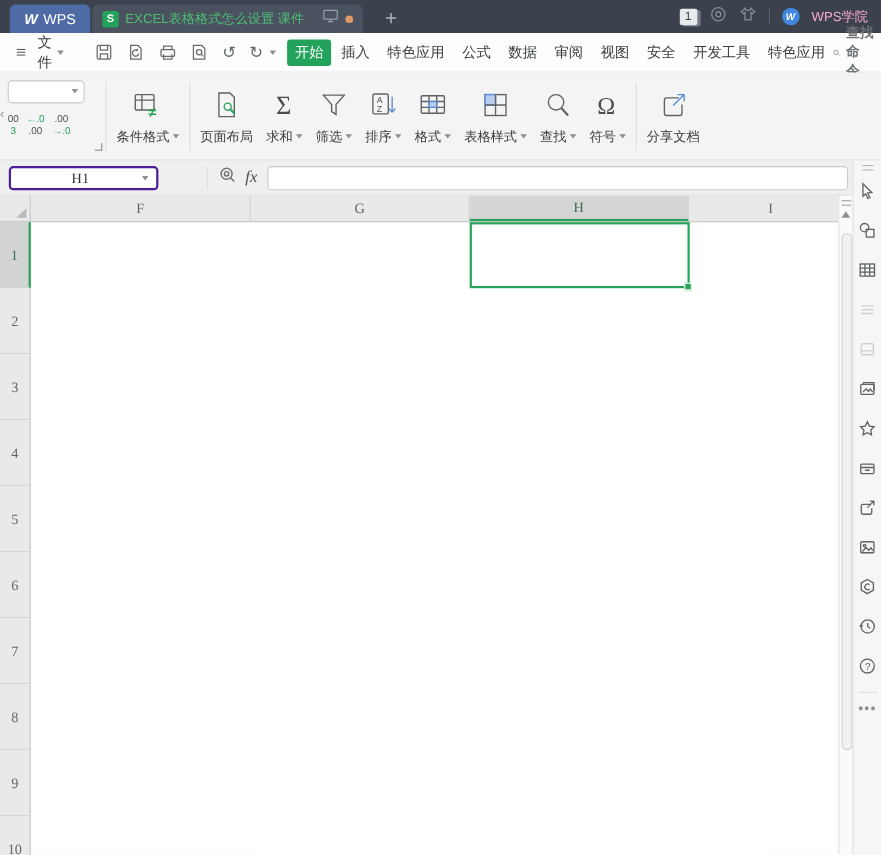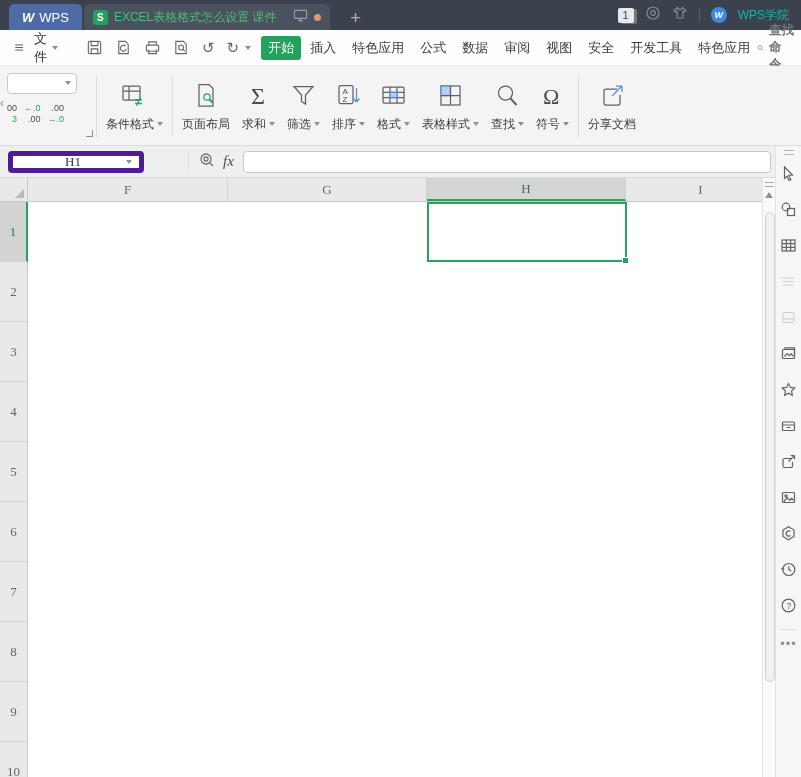--- a/index.html
+++ b/index.html
@@ -22,21 +22,21 @@
   .tab-dot { width:7px; height:7px; border-radius:50%; background:#e09a6a; flex:0 0 auto; }
   .new-tab { color:#a9aeb7; font-size:19px; margin-left:14px; padding:0 6px 3px 6px; line-height:1; }
   .tb-right { margin-left:auto; display:flex; align-items:center; gap:11px;
     padding-right:12px; height:30px; }
   .win-badge { min-width:16px; height:15px; background:#e8e9ea; border-radius:2px; color:#3b424e;
     font-size:11px; display:flex; align-items:center; justify-content:center; padding:0 3px;
     box-shadow:3px 1px 0 #717784; }
   .tb-div { width:1px; height:14px; background:#596070; }
   .wps-round { width:16px; height:16px; border-radius:50%; background:#3f87e0; color:#fff;
     font-size:9px; font-weight:bold; font-style:italic; display:flex; align-items:center; justify-content:center; }
-  .academy { color:#14b8a6; font-size:12px; }
+  .academy { color:#f9a8d4; font-size:12px; }
 
   
   .menubar { position:absolute; left:0; top:30px; width:801px; height:36px; background:#fcfdfc;
     border-bottom:1px solid #e7e8e8; display:flex; align-items:center; padding:0 8px; }
   .file-group { display:flex; align-items:center; gap:5px; padding:0 6px; }
   .file-label { font-size:13px; color:#35383a;text-align:right; }
   .caret { width:0; height:0; border-left:3.5px solid transparent; border-right:3.5px solid transparent;
     border-top:4px solid #8d9093; display:inline-block; }
   .mb-div { width:1px; height:18px; background:#e2e3e3; margin:0 8px; }
   .qi { width:17px; height:17px; color:#64696c; margin:0 6px; display:flex;
@@ -50,34 +50,34 @@
   .cmd-search svg { width:14px; height:14px; stroke:#6e7275; fill:none; stroke-width:1.4; }
 
   
   .ribbon { position:absolute; left:0; top:66px; width:801px; height:80px; background:#f3f4f3;
     border-bottom:1px solid #dbdcdc; display:flex; align-items:center; }
   .rib-collapse { position:absolute; left:0px; top:30px; color:#8d9093; font-size:12px; }
   .numgrp { width:86px; margin-left:7px; position:relative; height:66px; flex:0 0 auto; }
   .num-combo { width:70px; height:21px; background:#fff; border:1px solid #c7c8c8; border-radius:4px;
     display:flex; align-items:center; justify-content:flex-end; padding:0 5px; }
   .num-icons { display:flex; gap:7px; margin-top:9px; }
-  .num-ic { font-size:9px; line-height:1.25; color:#4a4d4f; text-align:right; white-space:pre; }
+  .num-ic { font-size:9px; line-height:1.25; color:#4a4d4f; text-align:center; white-space:pre; }
   .num-ic .grn { color:#27a35a; }
   .dlg-launcher { position:absolute; right:0; bottom:2px; width:7px; height:7px;
     border-right:1.4px solid #8d9093; border-bottom:1.4px solid #8d9093; }
   .rib-div { width:1px; height:62px; background:#dddede; margin:0 3px; flex:0 0 auto; }
   .rb { display:flex; flex-direction:column; align-items:center; gap:7px; padding:0 6px; flex:0 0 auto; }
   .rb-ico { height:30px; display:flex; align-items:flex-end; justify-content:center; }
   .rb-ico svg { width:27px; height:27px; stroke:#5f6366; fill:none; stroke-width:1.25; }
   .rb-lab { display:flex; align-items:center; gap:3px; font-size:12px; color:#3a3d3f; white-space:nowrap; }
 
   
   .fbar { position:absolute; left:0; top:146px; width:775px; height:32px; background:#eef0ef;
     border-bottom:1px solid #d9dada; display:flex; align-items:center; }
-  .name-box { margin-left:8px; width:136px; height:22px; background:#fff; border:5px solid #4c1d95;
+  .name-box { margin-left:8px; width:136px; height:22px; background:#fff; border:2px solid #4c1d95;
     border-radius:4px; display:flex; align-items:center; padding:0 7px; }
   .name-box .ref { flex:1; text-align:center; font-family:"Liberation Serif", serif; font-size:13px; color:#333; }
   .fb-div { width:1px; height:20px; background:#dddede; margin:0 0 0 44px; }
   .fb-zoom { margin:0 8px 0 10px; }
   .fb-zoom svg { width:16px; height:16px; stroke:#6e7275; fill:none; stroke-width:1.3; }
   .fx { font-family:"Liberation Serif", serif; font-style:italic; font-size:15px; color:#4a4d4f; margin-right:9px; }
   .f-input { flex:1; height:22px; background:#fff; border:1px solid #c7c8c8; border-radius:4px;
     margin-right:4px; font-size:13px; padding:0 6px; outline:none; }
 
   

